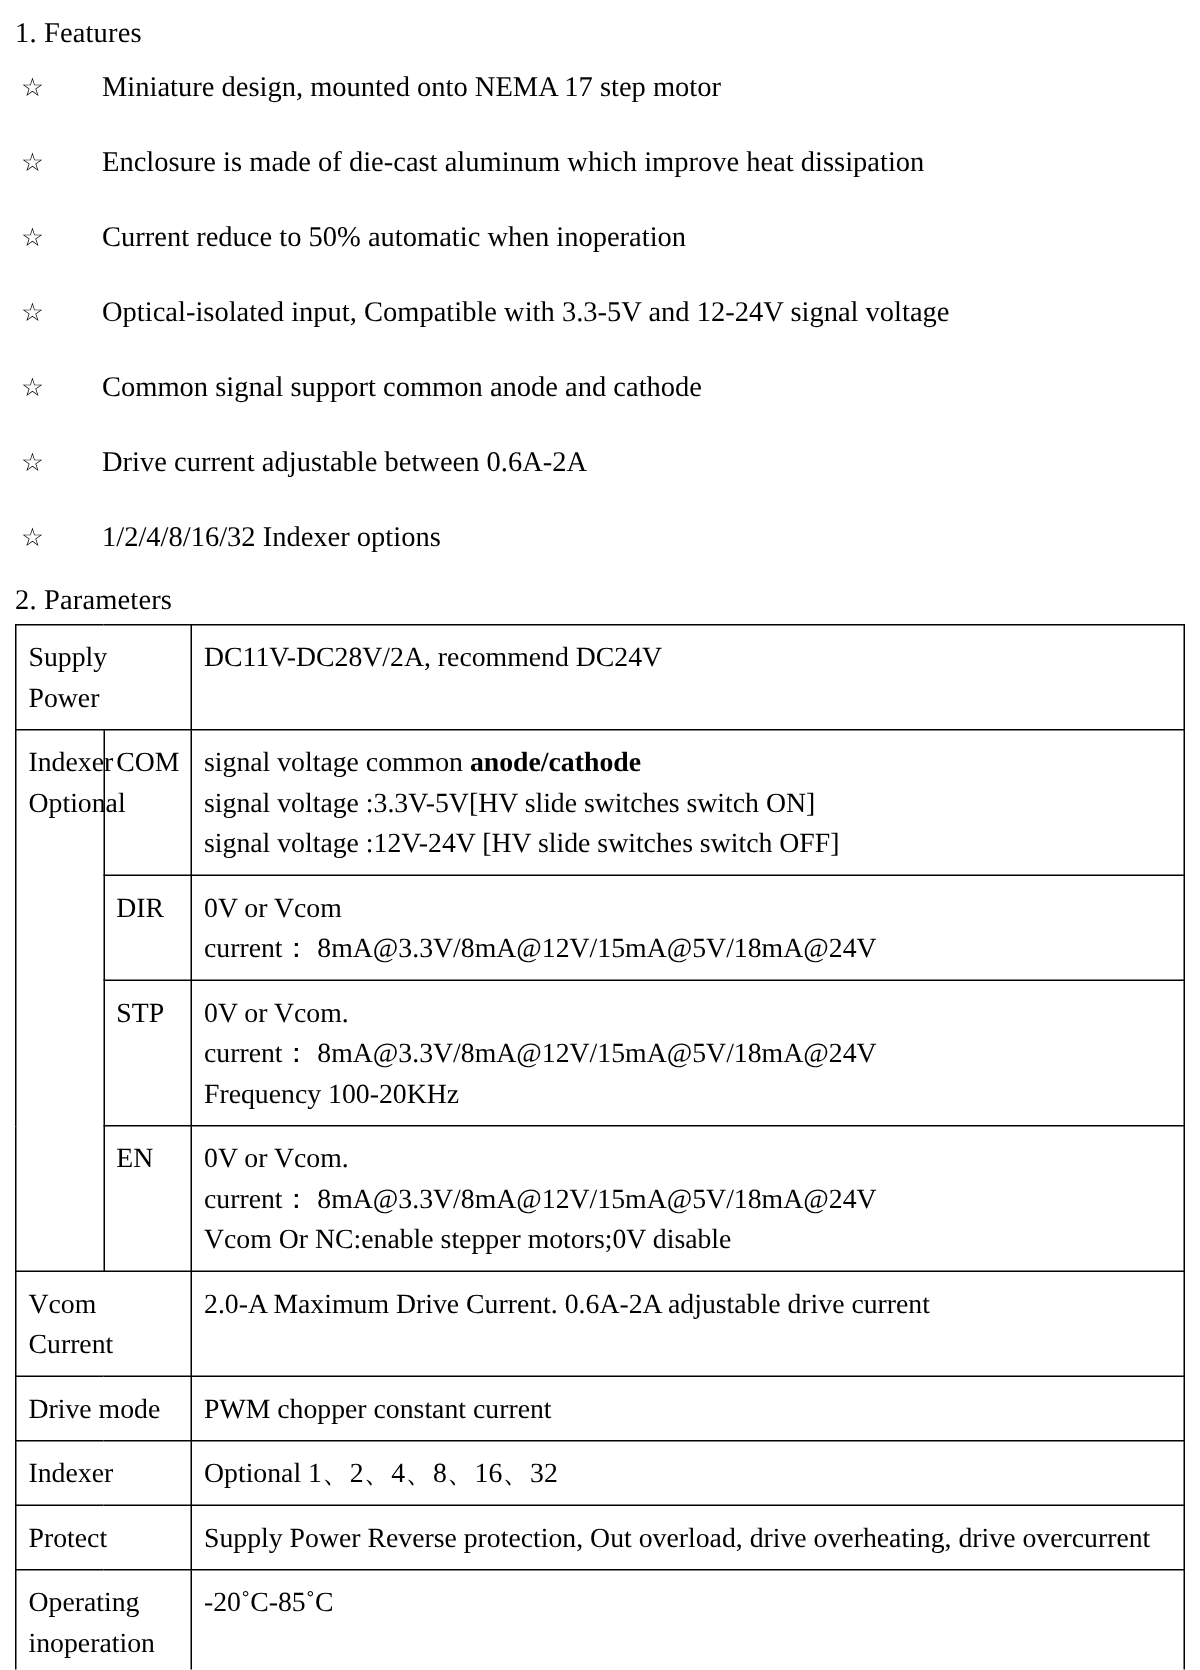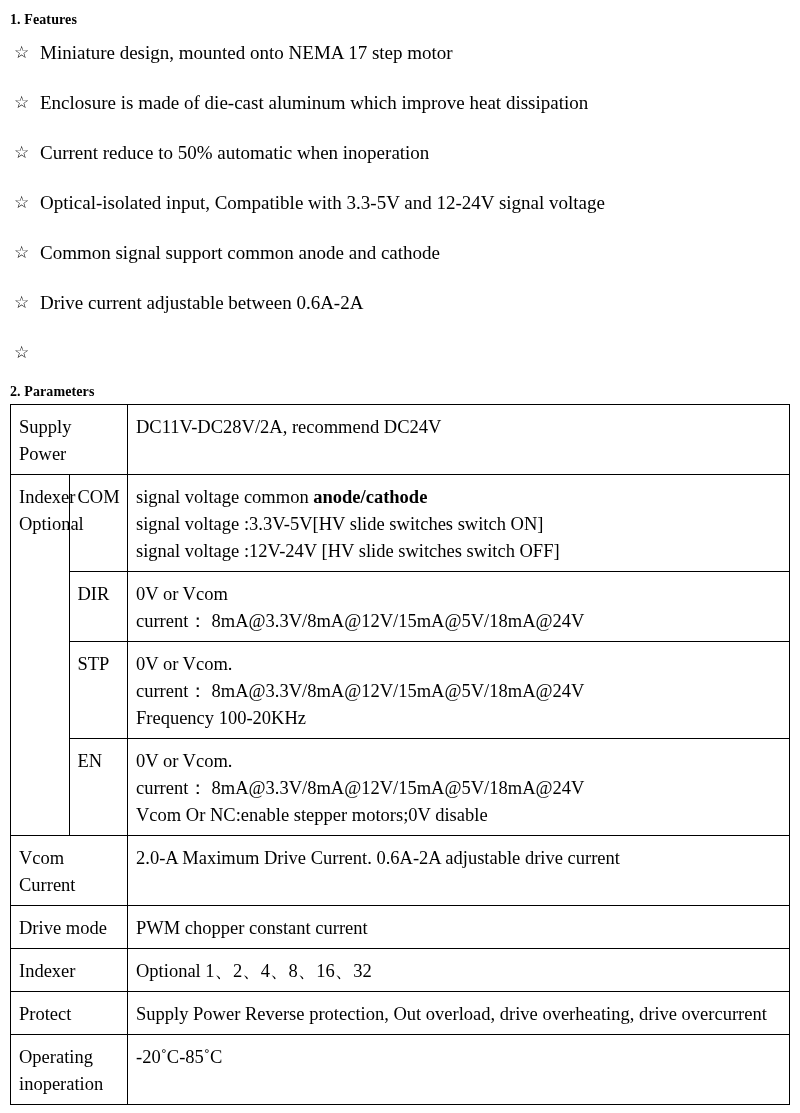--- a/index.html
+++ b/index.html
@@ -15,22 +15,22 @@
     position: relative;
     overflow: hidden;
   }
   .page {
     padding: 6px 14px 0 10px;
     box-sizing: border-box;
     width: 800px;
   }
   h2.section-title {
     font-family: "Liberation Serif", serif;
-    font-size: 14px;
-    font-weight: bold;
+    font-size: 19px;
+    font-weight: normal;
     margin: 6px 0 0 0;
     padding: 0;
     letter-spacing: 0.1px;
   }
   .features {
     margin: 0;
     padding: 0;
     list-style: none;
   }
   .features li {
@@ -44,20 +44,21 @@
     display: inline-block;
     width: 30px;
     flex: 0 0 30px;
     font-size: 17px;
     text-align: left;
     padding-left: 4px;
     box-sizing: border-box;
   }
   .feat-text {
     display: inline-block;
+    margin-left: 28px;
   }
   .params-title {
     margin-top: 26px;
     margin-bottom: 10px;
   }
   table.params {
     border-collapse: collapse;
     width: 780px;
     table-layout: fixed;
     margin-top: 4px;
@@ -116,20 +117,21 @@
     <li>
       <span class="star">☆</span>
       <span class="feat-text">Common signal support common anode and cathode</span>
     </li>
     <li>
       <span class="star">☆</span>
       <span class="feat-text">Drive current adjustable between 0.6A-2A</span>
     </li>
     <li>
       <span class="star">☆</span>
+      <span class="feat-text">1/2/4/8/16/32 Indexer options</span>
     </li>
   </ul>
 
   <h2 class="section-title params-title">2. Parameters</h2>
 
   <table class="params">
     <tbody>
       <tr>
         <td class="label-col" colspan="2">Supply Power</td>
         <td class="val-col">DC11V-DC28V/2A, recommend DC24V</td>

